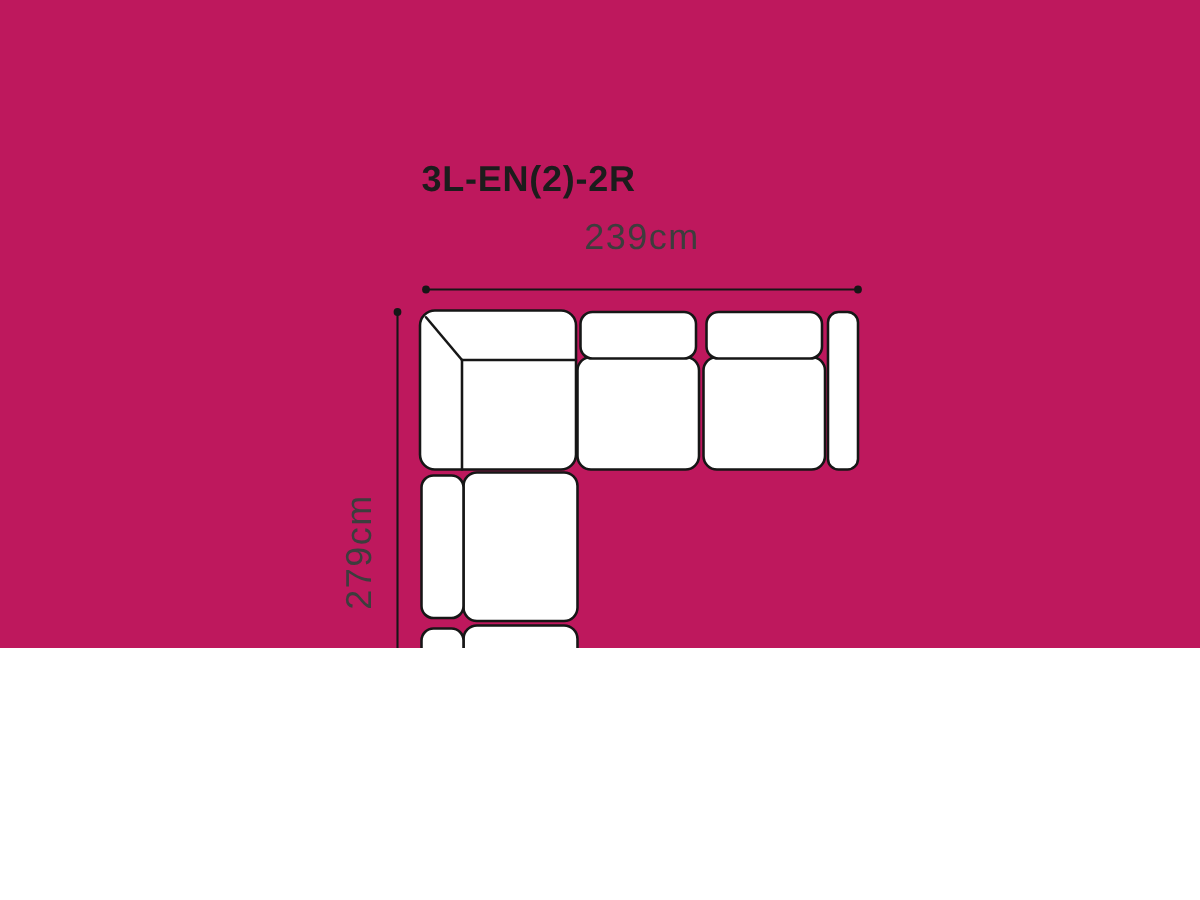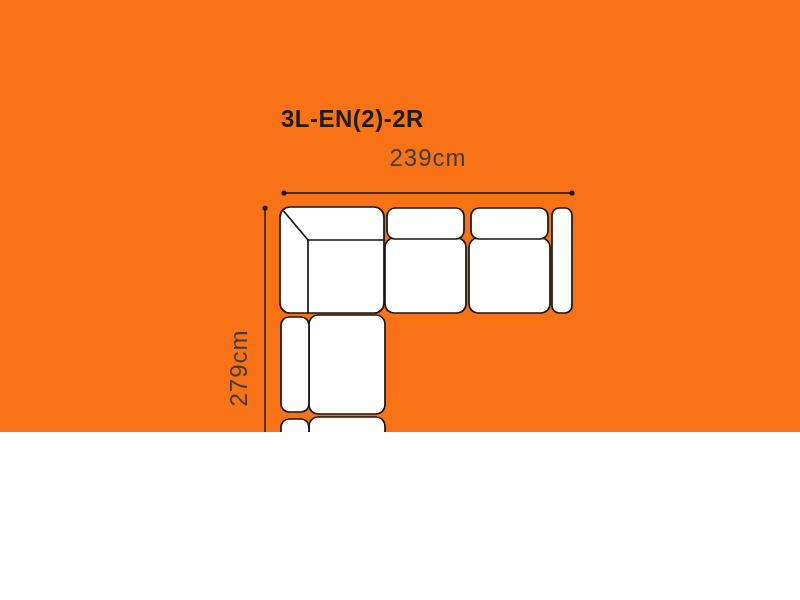--- a/index.html
+++ b/index.html
@@ -1,20 +1,20 @@
 <!DOCTYPE html>
 <html><head>
 <meta charset="utf-8">
 <style>
   html, body { margin: 0; padding: 0; background: #ffffff; }
   .canvas {
     position: relative;
     width: 800px;
     height: 432px;
-    background: #f97316;
+    background: #be185d;
     overflow: hidden;
     font-family: "Liberation Sans", sans-serif;
   }
   svg { display: block; }
   .title-text {
     font-family: "Liberation Sans", sans-serif;
     font-size: 24px;
     font-weight: 700;
     letter-spacing: 0.5px;
   }

